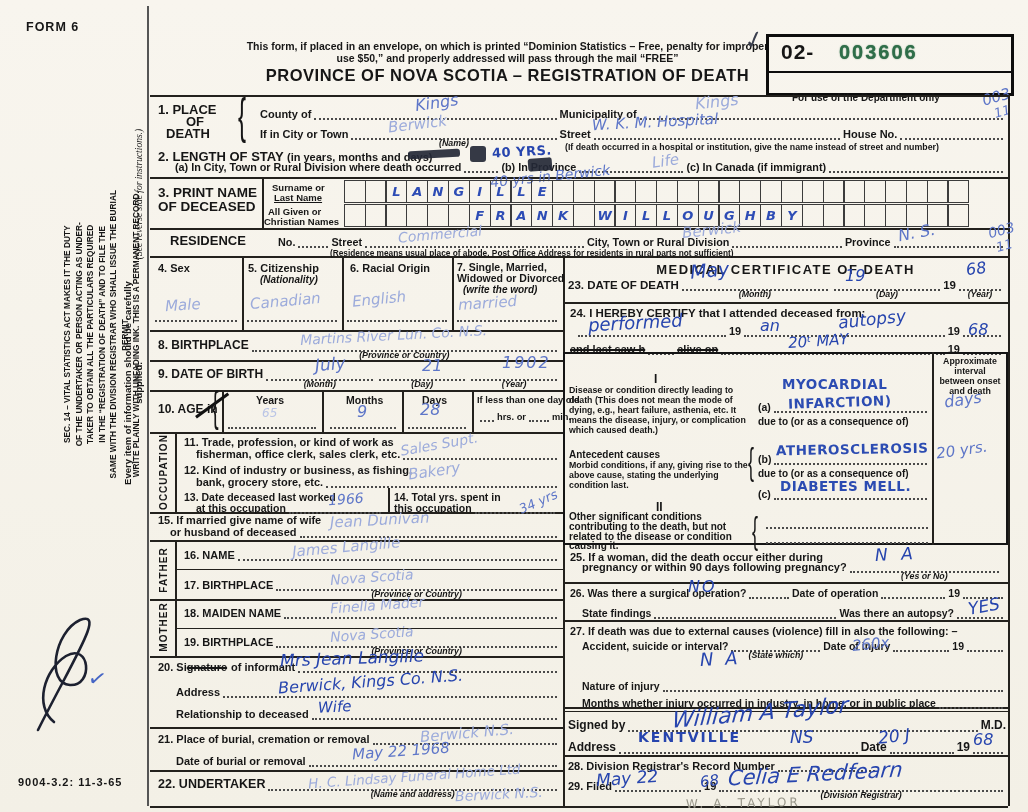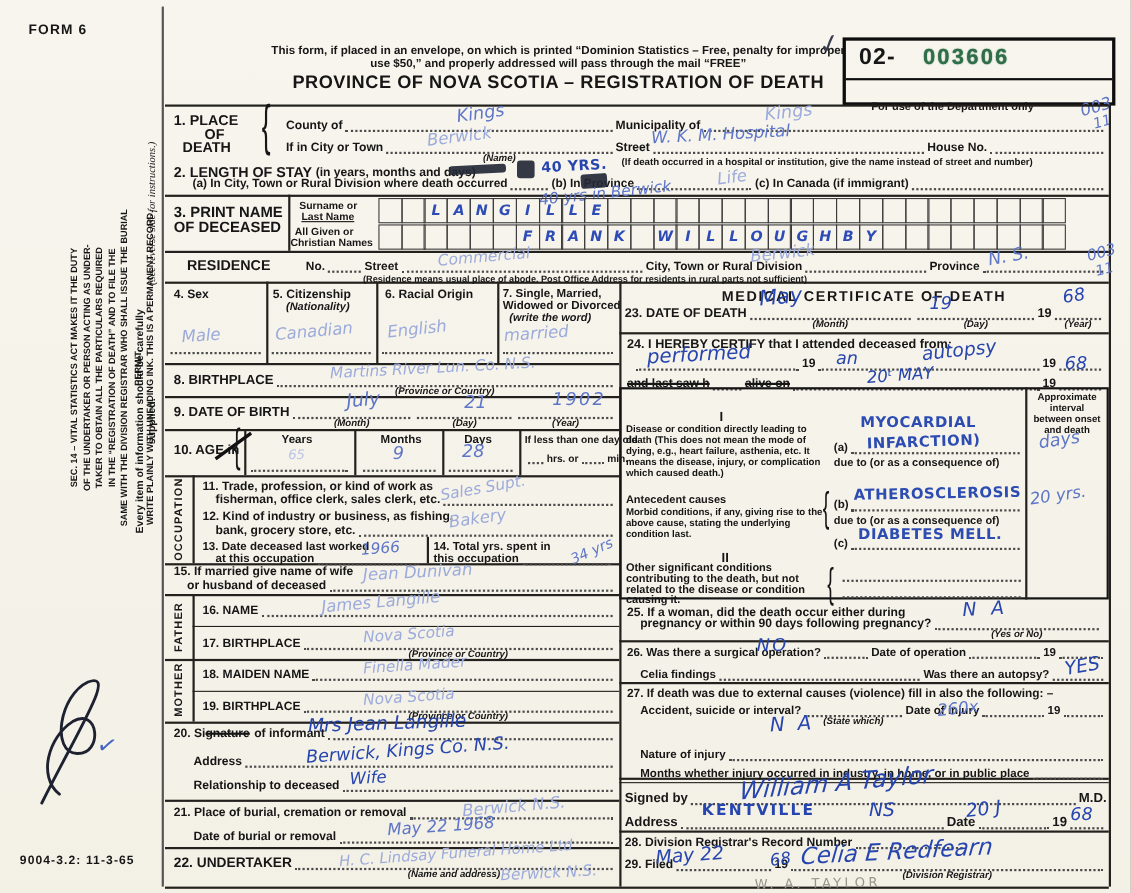--- a/index.html
+++ b/index.html
@@ -490,21 +490,21 @@
   <div class="line" style="left:570px;top:587px;width:436px;font-size:10.5px">
     <b>26. Was there a surgical operation?</b>
     <span class="df" style="flex:1"></span>
     <b>Date of operation</b>
     <span class="df" style="flex:0 0 64px"></span>
     <b>19</b>
     <span class="df" style="flex:0 0 40px"></span>
   </div>
   <div class="h d" style="left:688px;top:577px;font-size:16px;letter-spacing:2px">NO</div>
   <div class="line" style="left:582px;top:607px;width:424px;font-size:10.5px">
-    <b>Celia findings</b>
+    <b>State findings</b>
     <span class="df" style="flex:1"></span>
     <b>Was there an autopsy?</b>
     <span class="df" style="flex:0 0 46px"></span>
   </div>
   <div class="h d" style="left:968px;top:596px;font-size:17px;transform:rotate(-10deg)">YES</div>
 
   <div class="p" style="left:570px;top:625px;font-size:10.8px">27. If death was due to external causes (violence) fill in also the following: –</div>
   <div class="line" style="left:582px;top:640px;width:424px;font-size:10.5px">
     <b>Accident, suicide or interval?</b>
     <span class="df" style="flex:1">

